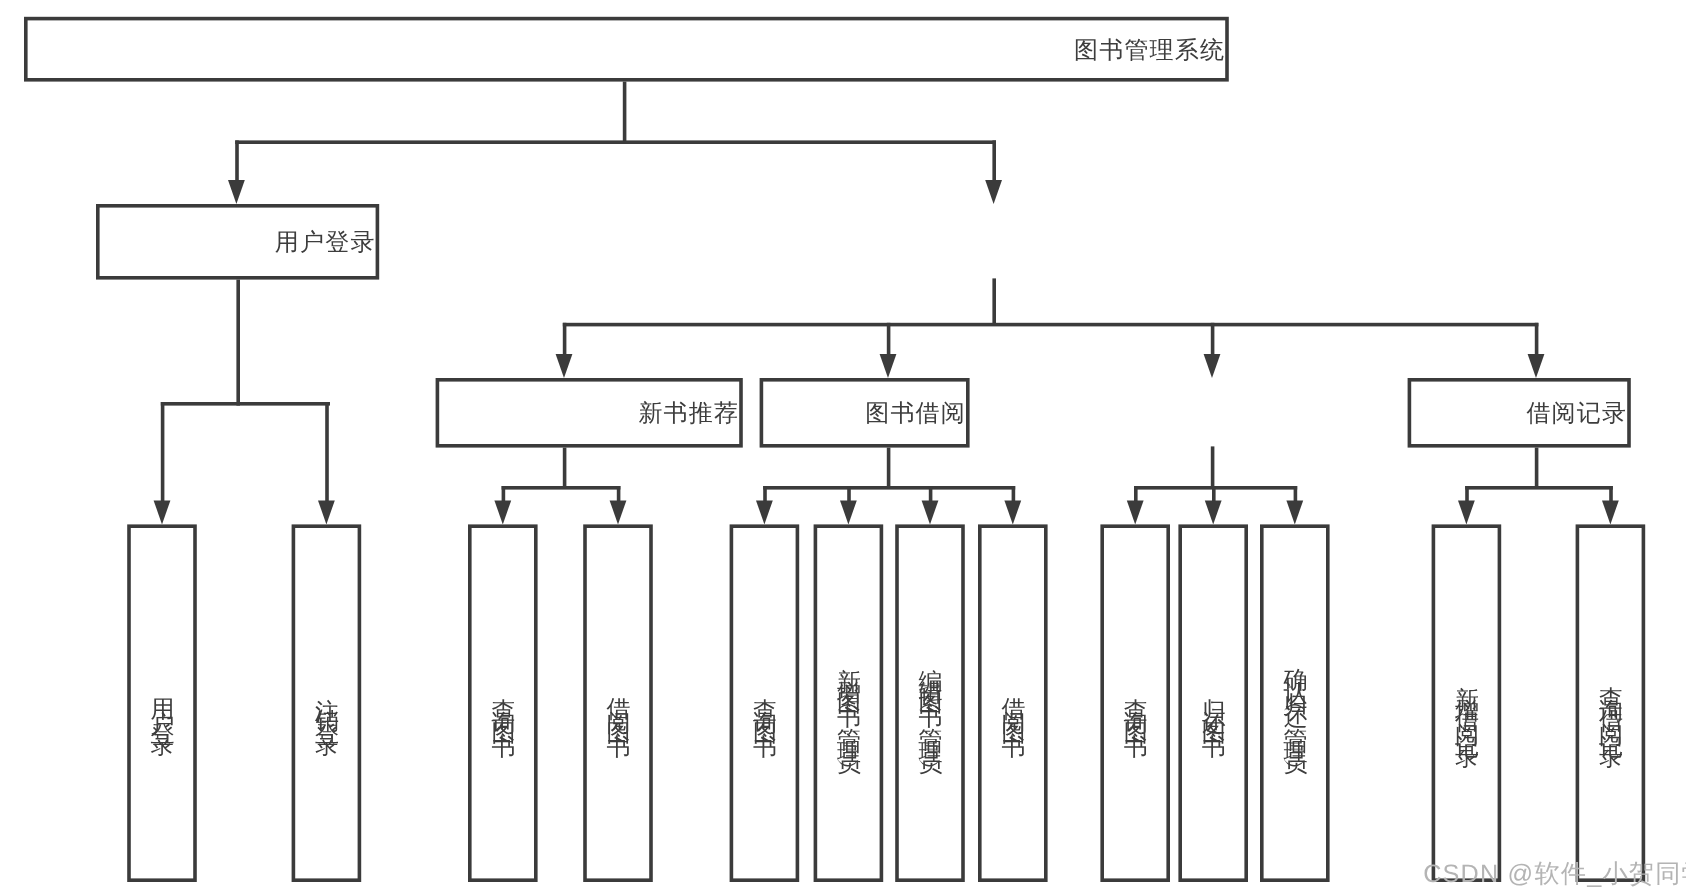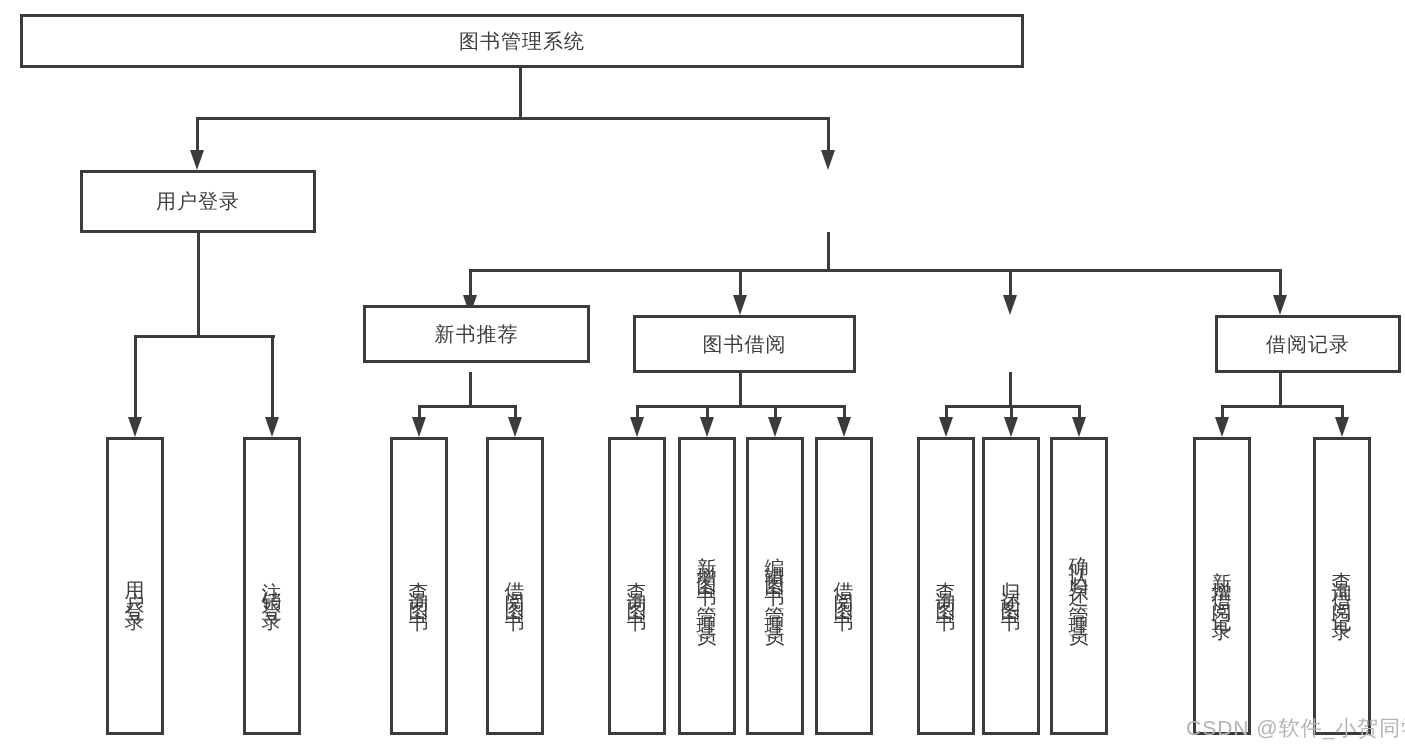--- a/index.html
+++ b/index.html
@@ -15,21 +15,21 @@
     position: absolute;
     background: #ffffff;
     border: 3px solid #3b3b3b;
     box-sizing: border-box;
     display: flex;
     align-items: center;
     justify-content: center;
     color: #3d3d3d;
     z-index: 2;
   }
-  .box-h { font-size: 20px; letter-spacing: 1px; }
+  .box-h { font-size: 20px; letter-spacing: 1px; justify-content: flex-end; }
   .box-v { width: 58px; top: 437px; height: 298px; }
   .box-v .vtext {
     writing-mode: vertical-rl;
     text-orientation: mixed;
     font-size: 20px;
     letter-spacing: 10px;
     line-height: 1;
     white-space: nowrap;
     color: #3d3d3d;
   }
@@ -86,27 +86,27 @@
   <div class="hline" style="left:469px; top:269px; width:813px;"></div>
   <div class="vline" style="left:469px; top:269px; height:28px;"></div>
   <div class="arrow" style="left:463px; top:295px;"></div>
   <div class="vline" style="left:739px; top:269px; height:28px;"></div>
   <div class="arrow" style="left:733px; top:295px;"></div>
   <div class="vline" style="left:1009px; top:269px; height:28px;"></div>
   <div class="arrow" style="left:1003px; top:295px;"></div>
   <div class="vline" style="left:1279px; top:269px; height:28px;"></div>
   <div class="arrow" style="left:1273px; top:295px;"></div>
 
-  <div class="box box-h" style="left:363px; top:305px; width:227px; height:58px;">
+  <div class="box box-h" style="left:363px; top:315px; width:256px; height:58px;">
     <span>新书推荐</span>
   </div>
-  <div class="box box-h" style="left:633px; top:315px; width:223px; height:58px;">
+  <div class="box box-h" style="left:633px; top:315px; width:175px; height:58px;">
     <span>图书借阅</span>
   </div>
-  <div class="box box-h" style="left:1215px; top:315px; width:186px; height:58px;">
+  <div class="box box-h" style="left:1173px; top:315px; width:186px; height:58px;">
     <span>借阅记录</span>
   </div>
 
   <div class="vline" style="left:469px; top:372px; height:35px;"></div>
   <div class="hline" style="left:418px; top:405px; width:99px;"></div>
   <div class="vline" style="left:418px; top:405px; height:14px;"></div>
   <div class="arrow" style="left:412px; top:417px;"></div>
   <div class="vline" style="left:514px; top:405px; height:14px;"></div>
   <div class="arrow" style="left:508px; top:417px;"></div>
 

